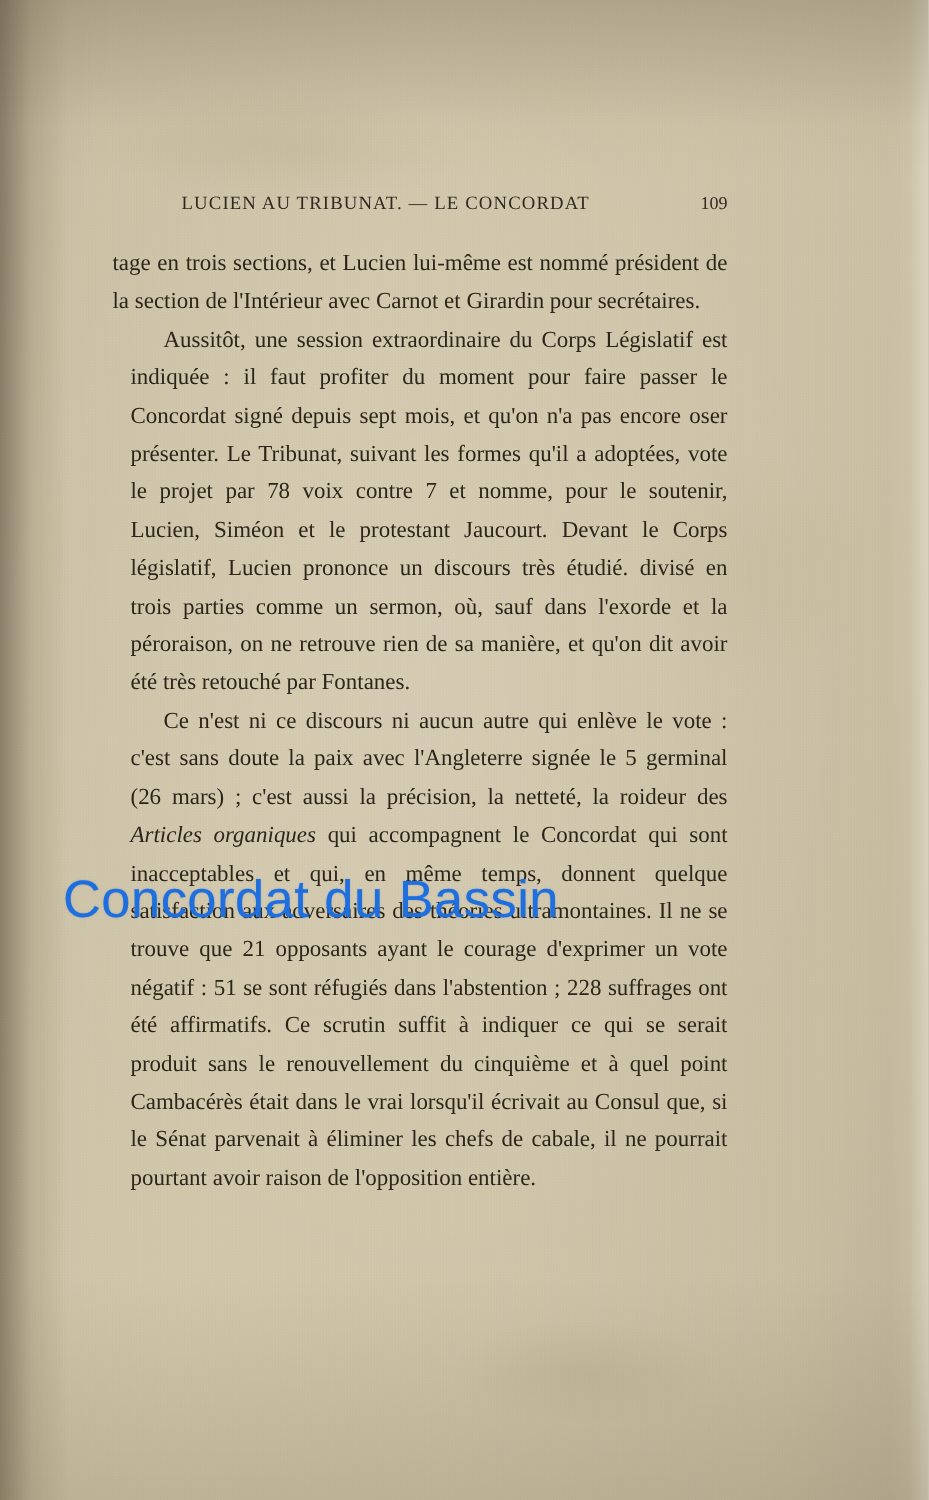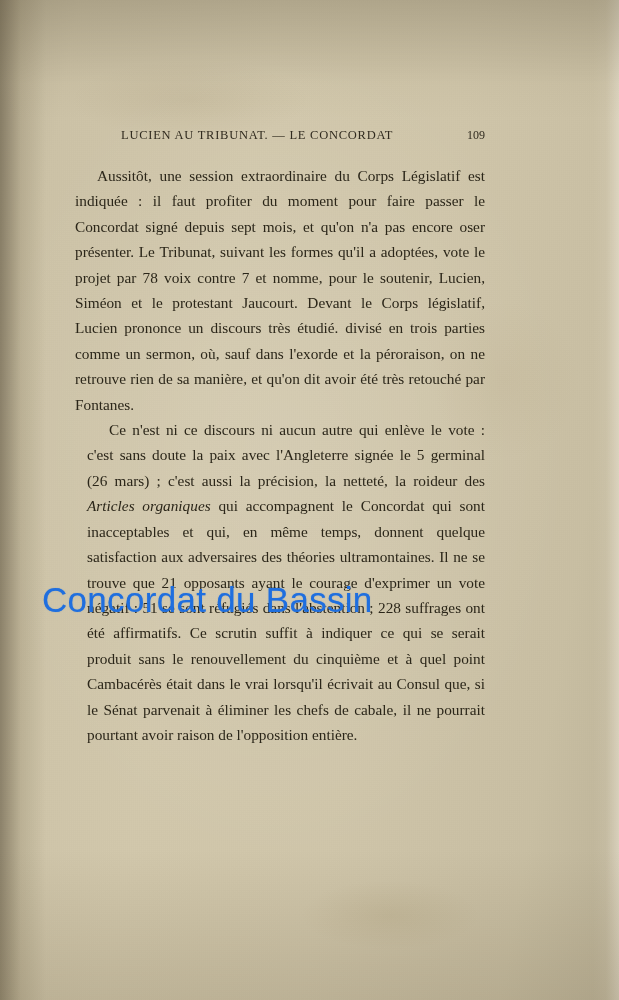--- a/index.html
+++ b/index.html
@@ -146,20 +146,21 @@
   <div class="stain s3"></div>
   <div class="stain s1"></div>
 
   <div class="text-block">
 
     <div class="running-head">
       <span class="rh-title">LUCIEN AU TRIBUNAT. — LE CONCORDAT</span>
       <span class="rh-folio">109</span>
     </div>
 
+    <p class="body">tage en trois sections, et Lucien lui-même est nommé président de la section de l'Intérieur avec Carnot et Girardin pour secrétaires.</p>
 
     <p class="body indent">Aussitôt, une session extraordinaire du Corps Législatif est indiquée : il faut profiter du moment pour faire passer le Concordat signé depuis sept mois, et qu'on n'a pas encore oser présenter. Le Tribunat, suivant les formes qu'il a adoptées, vote le projet par 78 voix contre 7 et nomme, pour le soutenir, Lucien, Siméon et le protestant Jaucourt. Devant le Corps législatif, Lucien prononce un discours très étudié. divisé en trois parties comme un sermon, où, sauf dans l'exorde et la péroraison, on ne retrouve rien de sa manière, et qu'on dit avoir été très retouché par Fontanes.</p>
 
     <p class="body indent">Ce n'est ni ce discours ni aucun autre qui enlève le vote : c'est sans doute la paix avec l'Angleterre signée le 5 germinal (26 mars) ; c'est aussi la précision, la netteté, la roideur des <em>Articles organiques</em> qui accompagnent le Concordat qui sont inacceptables et qui, en même temps, donnent quelque satisfaction aux adversaires des théories ultramontaines. Il ne se trouve que 21 opposants ayant le courage d'exprimer un vote négatif : 51 se sont réfugiés dans l'abstention ; 228 suffrages ont été affirmatifs. Ce scrutin suffit à indiquer ce qui se serait produit sans le renouvellement du cinquième et à quel point Cambacérès était dans le vrai lorsqu'il écrivait au Consul que, si le Sénat parvenait à éliminer les chefs de cabale, il ne pourrait pourtant avoir raison de l'opposition entière.</p>
 
   </div>
 
   <div class="watermark">Concordat du Bassin</div>
 
   <div class="grain"></div>

